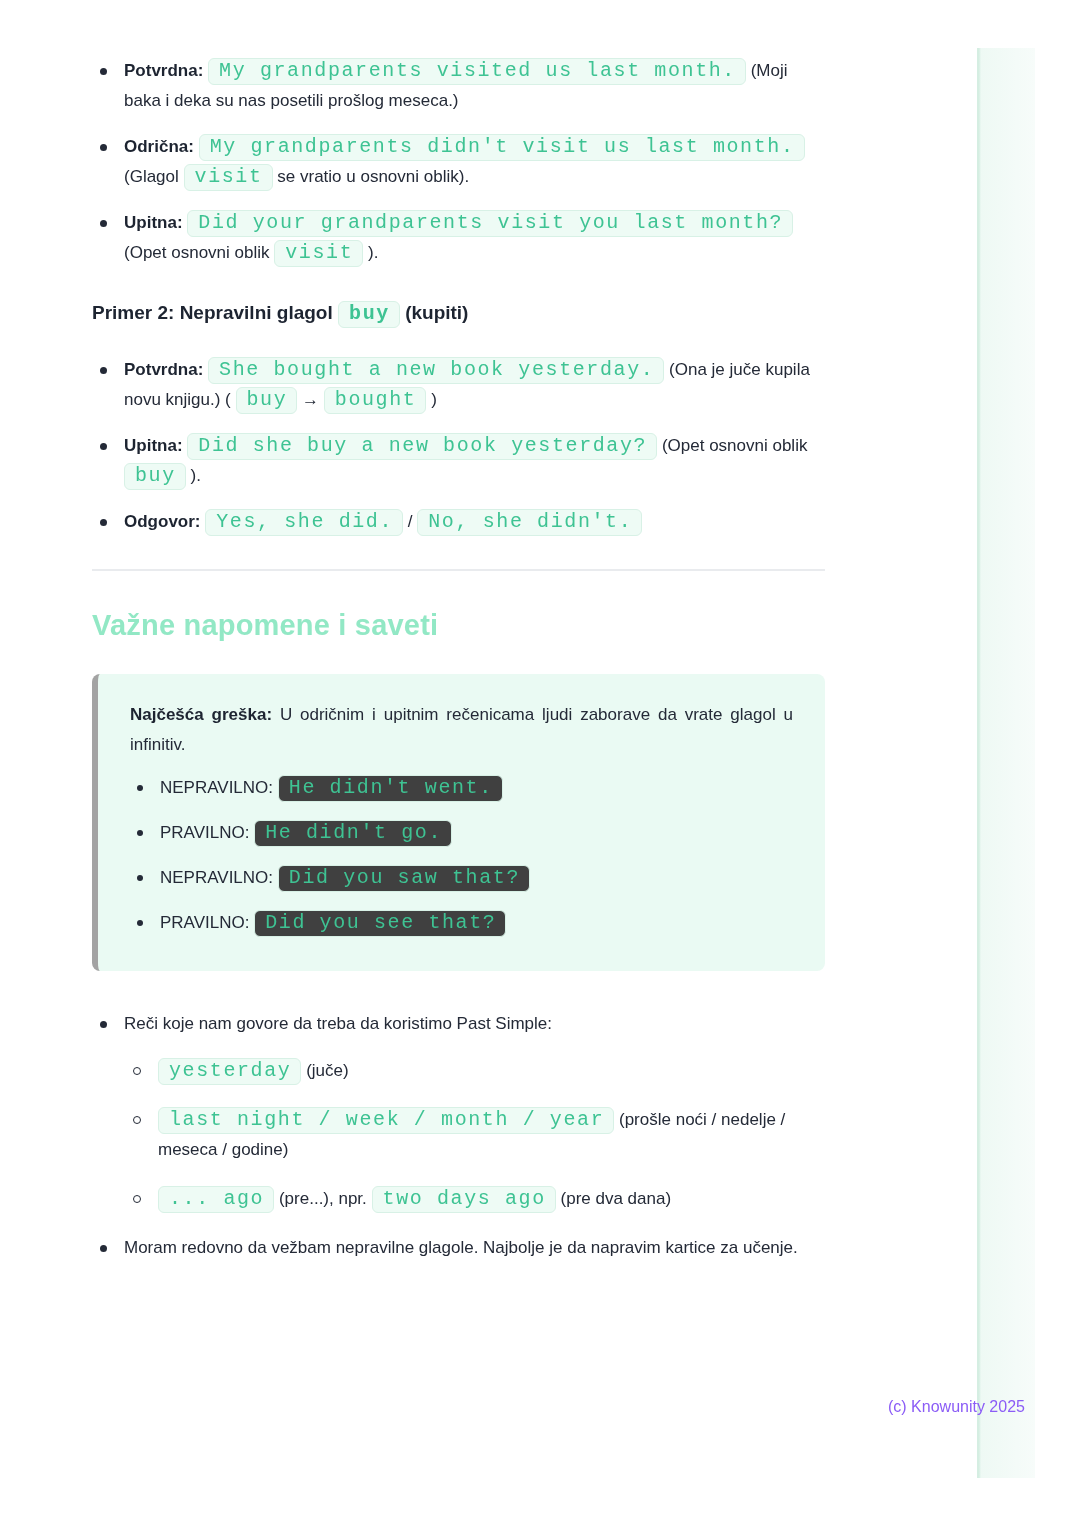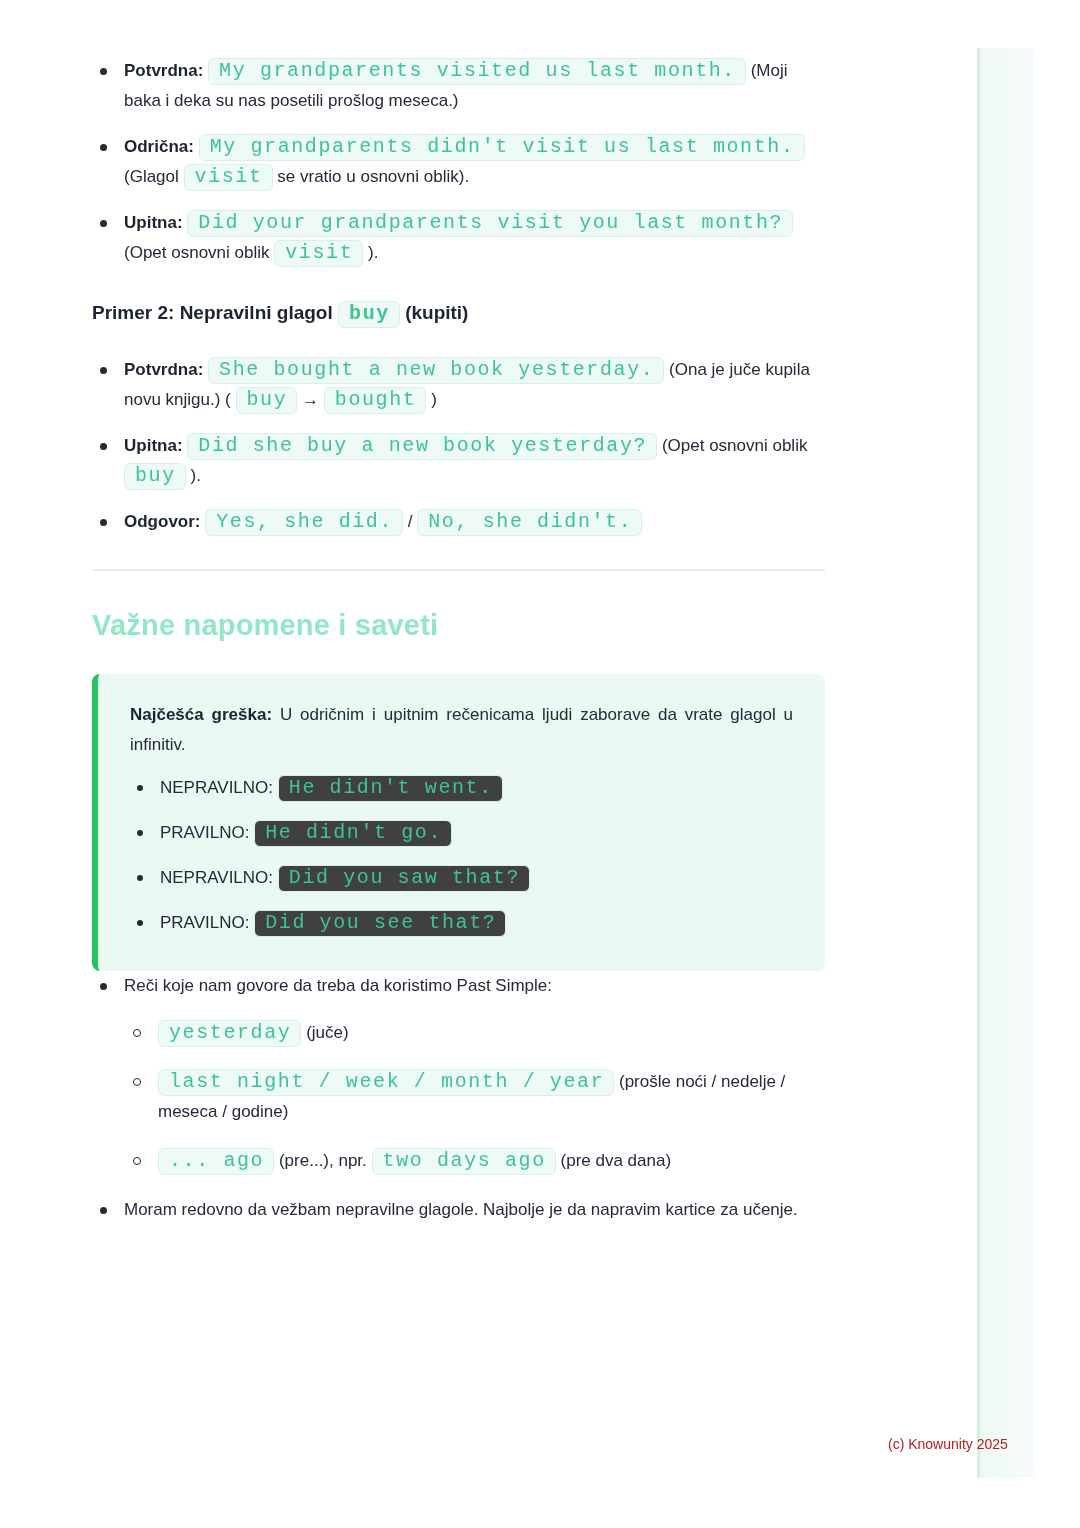--- a/index.html
+++ b/index.html
@@ -48,47 +48,47 @@
     border:none;border-top:2px solid #e9ebee;
     margin:32px 0 0 0;
   }
   .h2{
     font-size:29px;font-weight:700;color:#92e8c5;
     margin:37px 0 0 0;line-height:34px;letter-spacing:.2px;
   }
   .callout{
     margin-top:32px;
     background:#eafaf3;
-    border-left:6px solid #22c55e;
+    border-left:6px solid #a3a3a3;
     border-radius:8px;
     padding:26px 32px 18px 32px;
   }
   .callout-intro{
     margin:0 0 13px 0;font-size:17px;line-height:30px;text-align:justify;
   }
   .callout-list>li{padding-left:30px;margin-bottom:15px;}
   .callout-list>li::before{left:7px;top:12px;width:6px;height:6px;}
   .callout-list .seg-chip{background:#404040;}
-  .siglist{}
+  .siglist{margin-top:38px;}
   .intro-line{display:block;}
   
   .clist{list-style:none;margin:17px 0 0 0;padding:0;}
   .clist>li{
     position:relative;padding-left:34px;margin:0 0 19px 0;
     font-size:17px;line-height:30px;
   }
   .clist>li::before{
     content:'';position:absolute;left:9px;top:11px;
     width:6px;height:6px;background:transparent;
     border:1.5px solid #242a37;border-radius:50%;
   }
   .justified{text-align:justify;}
   .watermark{
-    position:absolute;left:888px;top:1436px;
-    font-size:14px;color:#b91c1c;white-space:nowrap;
+    position:absolute;left:888px;top:1398px;
+    font-size:16px;color:#8b5cf6;white-space:nowrap;
   }
 </style>
 </head>
 <body>
 
 <div class="side-strip"></div>
 
 <div class="content">
 
   <ul class="blist">

